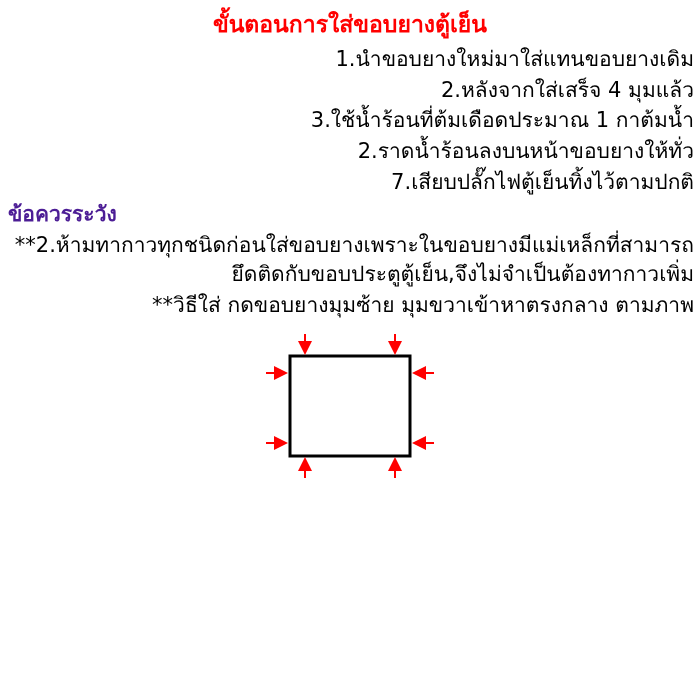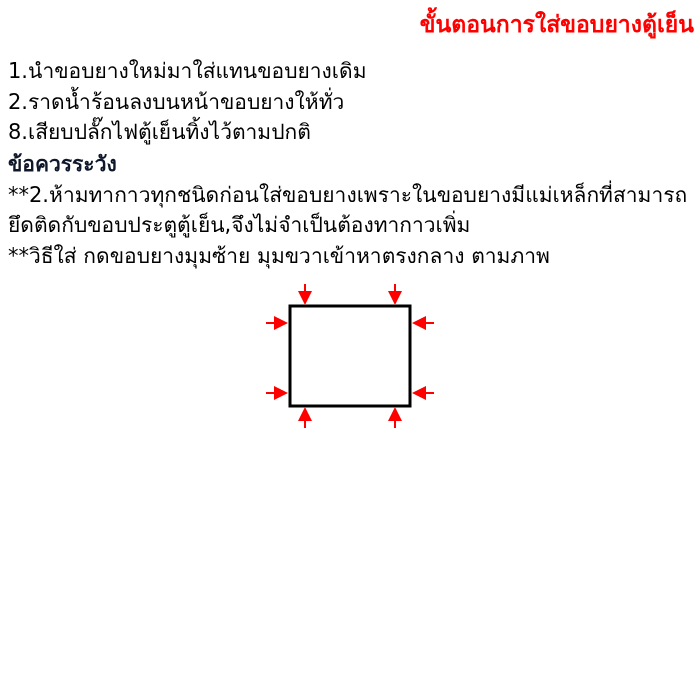--- a/index.html
+++ b/index.html
@@ -14,38 +14,39 @@
     overflow: hidden;
   }
   .page {
     position: relative;
     width: 700px;
     height: 700px;
     box-sizing: border-box;
     padding: 8px 6px 0 6px;
   }
   .title {
-    text-align: right;
+    text-align: center;
     color: #ff0000;
     font-weight: bold;
     font-size: 23px;
     line-height: 1.25;
-    margin: 2px 0 18px 0;
+    margin: 2px 0 6px 0;
   }
   .line {
     color: #000000;
     font-size: 21px;
     line-height: 1.42;
     font-weight: normal;
     margin: 0 0 1px 0;
     padding-left: 2px;
     white-space: pre-wrap;
+    text-align: right;
   }
   .warn-heading {
-    color: #0f172a;
+    color: #4c1d95;
     font-weight: bold;
     font-size: 21px;
     line-height: 1.42;
     margin: 2px 0 1px 0;
     padding-left: 2px;
   }
   .diagram-wrap {
     position: relative;
     width: 240px;
     height: 150px;
@@ -56,22 +57,24 @@
   }
 </style>
 </head>
 <body>
 
 <div class="page">
 
   <div class="title">ขั้นตอนการใส่ขอบยางตู้เย็น</div>
 
   <div class="line">1.นำขอบยางใหม่มาใส่แทนขอบยางเดิม</div>
+  <div class="line">2.หลังจากใส่เสร็จ 4 มุมแล้ว</div>
+  <div class="line">3.ใช้น้ำร้อนที่ต้มเดือดประมาณ 1 กาต้มน้ำ</div>
   <div class="line">2.ราดน้ำร้อนลงบนหน้าขอบยางให้ทั่ว</div>
-  <div class="line">8.เสียบปลั๊กไฟตู้เย็นทิ้งไว้ตามปกติ</div>
+  <div class="line">7.เสียบปลั๊กไฟตู้เย็นทิ้งไว้ตามปกติ</div>
 
   <div class="warn-heading">ข้อควรระวัง</div>
 
   <div class="line">**2.ห้ามทากาวทุกชนิดก่อนใส่ขอบยางเพราะในขอบยางมีแม่เหล็กที่สามารถยึดติดกับขอบประตูตู้เย็น,จึงไม่จำเป็นต้องทากาวเพิ่ม</div>
   <div class="line">**วิธีใส่ กดขอบยางมุมซ้าย มุมขวาเข้าหาตรงกลาง ตามภาพ</div>
 
   <div class="diagram-wrap">
     <svg width="240" height="150" viewBox="0 0 240 150" xmlns="http://www.w3.org/2000/svg">
       <defs>
         <marker id="ah" markerWidth="7" markerHeight="7" refX="6" refY="3.5" orient="auto">

